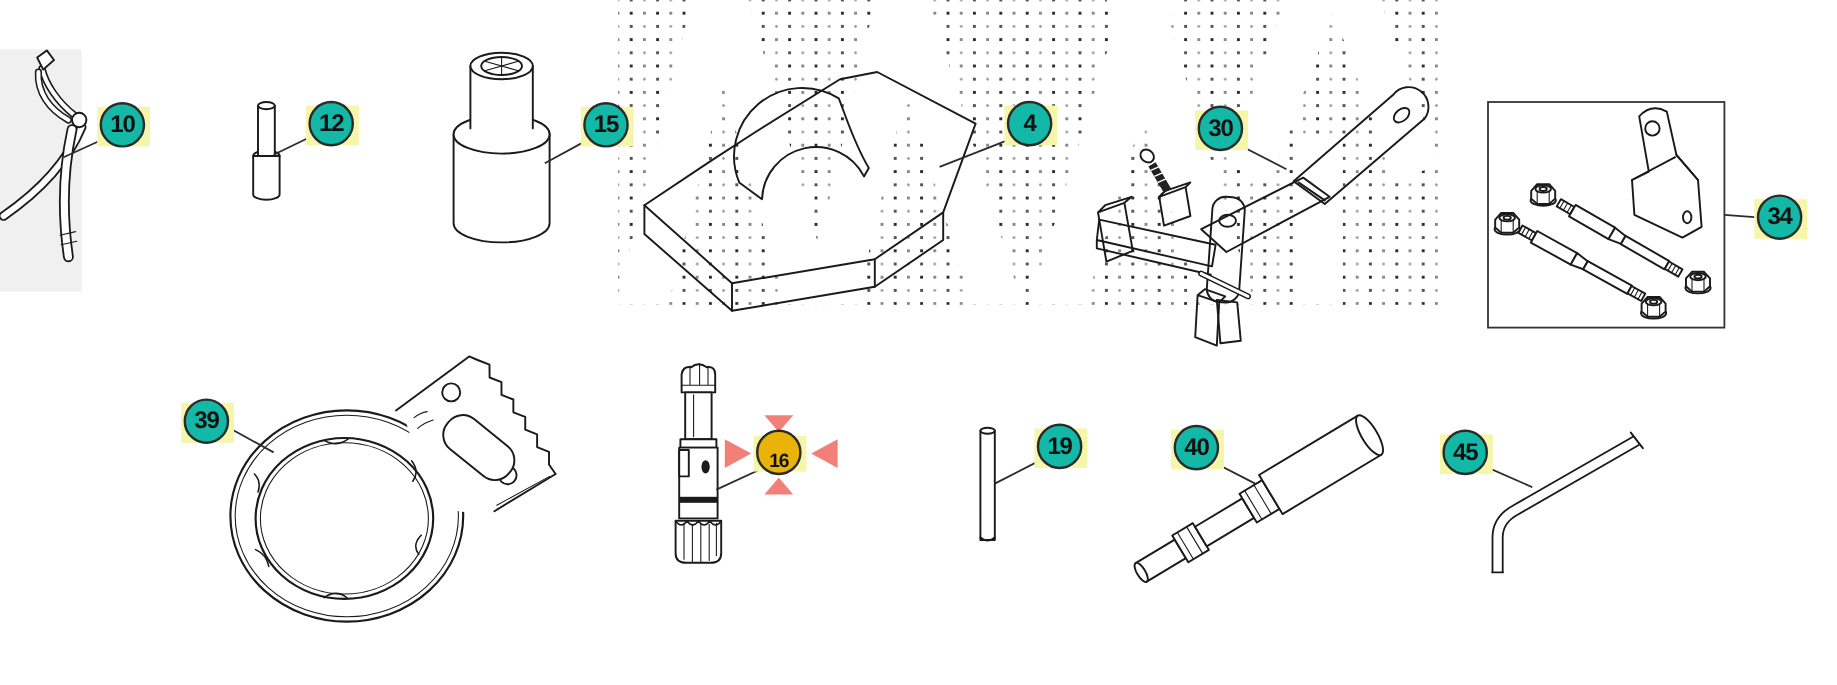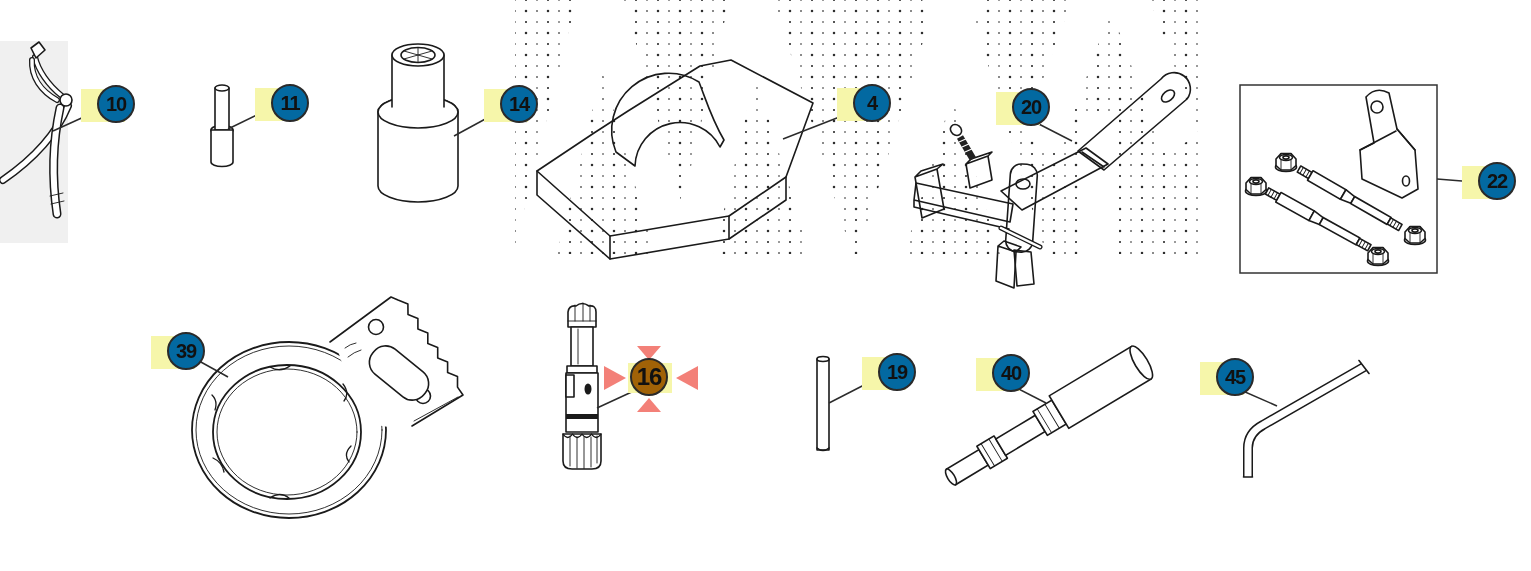--- a/index.html
+++ b/index.html
@@ -32,27 +32,27 @@
   .f{fill:#fff;}
   .nf{fill:none;}
   .dark{fill:#1a1a1a;stroke:none;}
   .thin{stroke-width:0.9;}
   .db{stroke:#1a1a1a;fill:none;stroke-linecap:round;}
   .dw{stroke:#fff;fill:none;stroke-linecap:round;}
   .leader{stroke:#2b2b2b;stroke-width:1.5;fill:none;}
   
   .callout{position:absolute;width:44px;height:38px;z-index:2;cursor:pointer;}
   .hl{position:absolute;left:0;top:4px;width:44px;height:33px;background:#f6f6aa;}
-  .circ{position:absolute;left:16px;top:0;width:34px;height:34px;background:#0369a1;
+  .circ{position:absolute;left:2px;top:0;width:34px;height:34px;background:#14b8a6;
         border:2px solid #2a2a2a;border-radius:50%;display:flex;align-items:center;
         justify-content:center;font-weight:bold;font-size:20px;color:#111;letter-spacing:-1px;}
   .hl16{position:absolute;left:628px;top:363px;width:44px;height:30px;background:#f6f6aa;z-index:2;}
-  .circ16{position:absolute;left:630px;top:358px;z-index:4;width:34px;height:34px;background:#a16207;
-        border:2px solid #2a2a2a;border-radius:50%;display:flex;align-items:center;
-        justify-content:center;font-weight:bold;font-size:24px;color:#111;letter-spacing:-1px;cursor:pointer;}
+  .circ16{position:absolute;left:630px;top:358px;z-index:4;width:34px;height:34px;background:#eab308;
+        border:2px solid #2a2a2a;border-radius:50%;display:flex;align-items:flex-end;
+        justify-content:center;font-weight:bold;font-size:16px;color:#111;letter-spacing:-1px;cursor:pointer;}
   
   .arr{position:absolute;width:0;height:0;z-index:3;}
   .arr-top{left:637px;top:346px;border-left:12px solid transparent;border-right:12px solid transparent;border-top:14px solid #f38078;}
   .arr-bottom{left:637px;top:398px;border-left:12px solid transparent;border-right:12px solid transparent;border-bottom:14px solid #f38078;}
   .arr-left{left:604px;top:366px;border-top:12px solid transparent;border-bottom:12px solid transparent;border-left:22px solid #f38078;}
   .arr-right{left:676px;top:366px;border-top:12px solid transparent;border-bottom:12px solid transparent;border-right:22px solid #f38078;}
 </style>
 </head>
 <body>
 
@@ -256,45 +256,45 @@
 
   <div class="callout" style="left:81px;top:85px">
     <div class="hl"></div>
     <div class="circ">
         <span>10</span>
       </div>
   </div>
   <div class="callout" style="left:255px;top:84px">
     <div class="hl"></div>
     <div class="circ">
-        <span>11</span>
+        <span>12</span>
       </div>
   </div>
   <div class="callout" style="left:484px;top:85px">
     <div class="hl"></div>
     <div class="circ">
-        <span>14</span>
+        <span>15</span>
       </div>
   </div>
   <div class="callout" style="left:837px;top:84px">
     <div class="hl"></div>
     <div class="circ">
         <span>4</span>
       </div>
   </div>
   <div class="callout" style="left:996px;top:88px">
     <div class="hl"></div>
     <div class="circ">
-        <span>20</span>
+        <span>30</span>
       </div>
   </div>
   <div class="callout" style="left:1462px;top:162px">
     <div class="hl"></div>
     <div class="circ">
-        <span>22</span>
+        <span>34</span>
       </div>
   </div>
   <div class="callout" style="left:151px;top:332px">
     <div class="hl"></div>
     <div class="circ">
         <span>39</span>
       </div>
   </div>
   <div class="callout" style="left:862px;top:353px">
     <div class="hl"></div>

